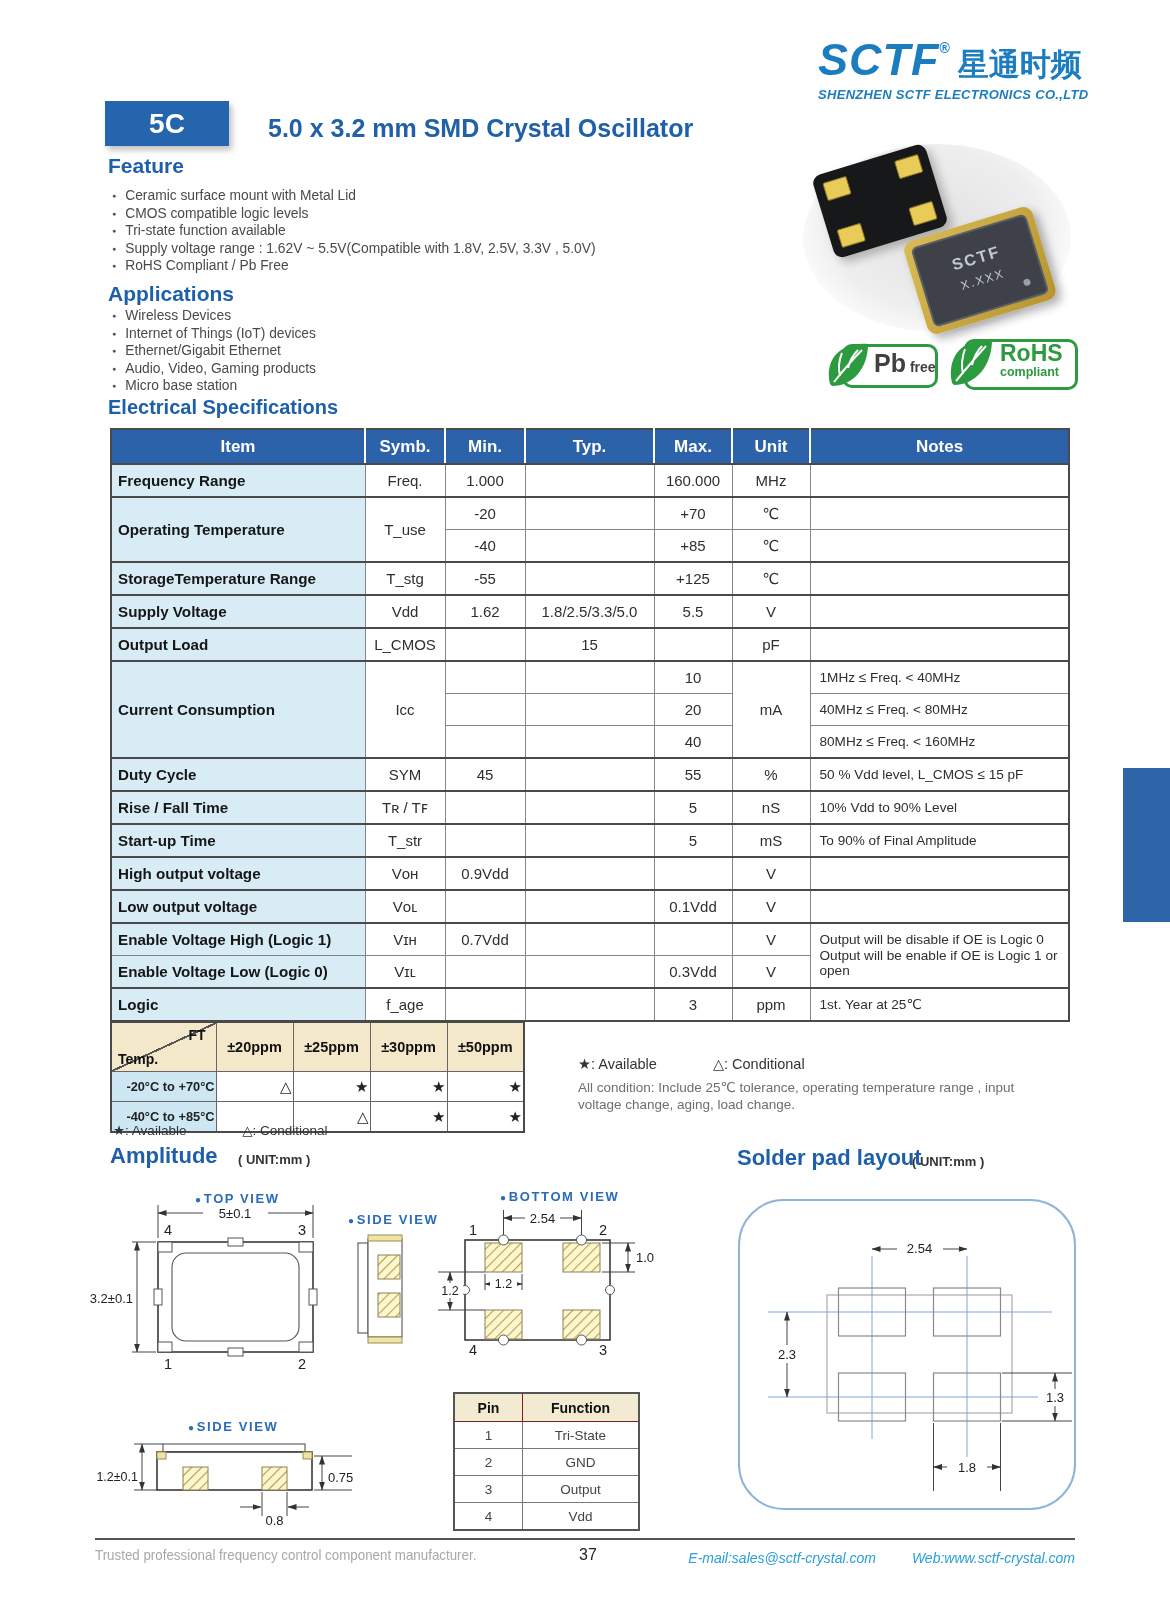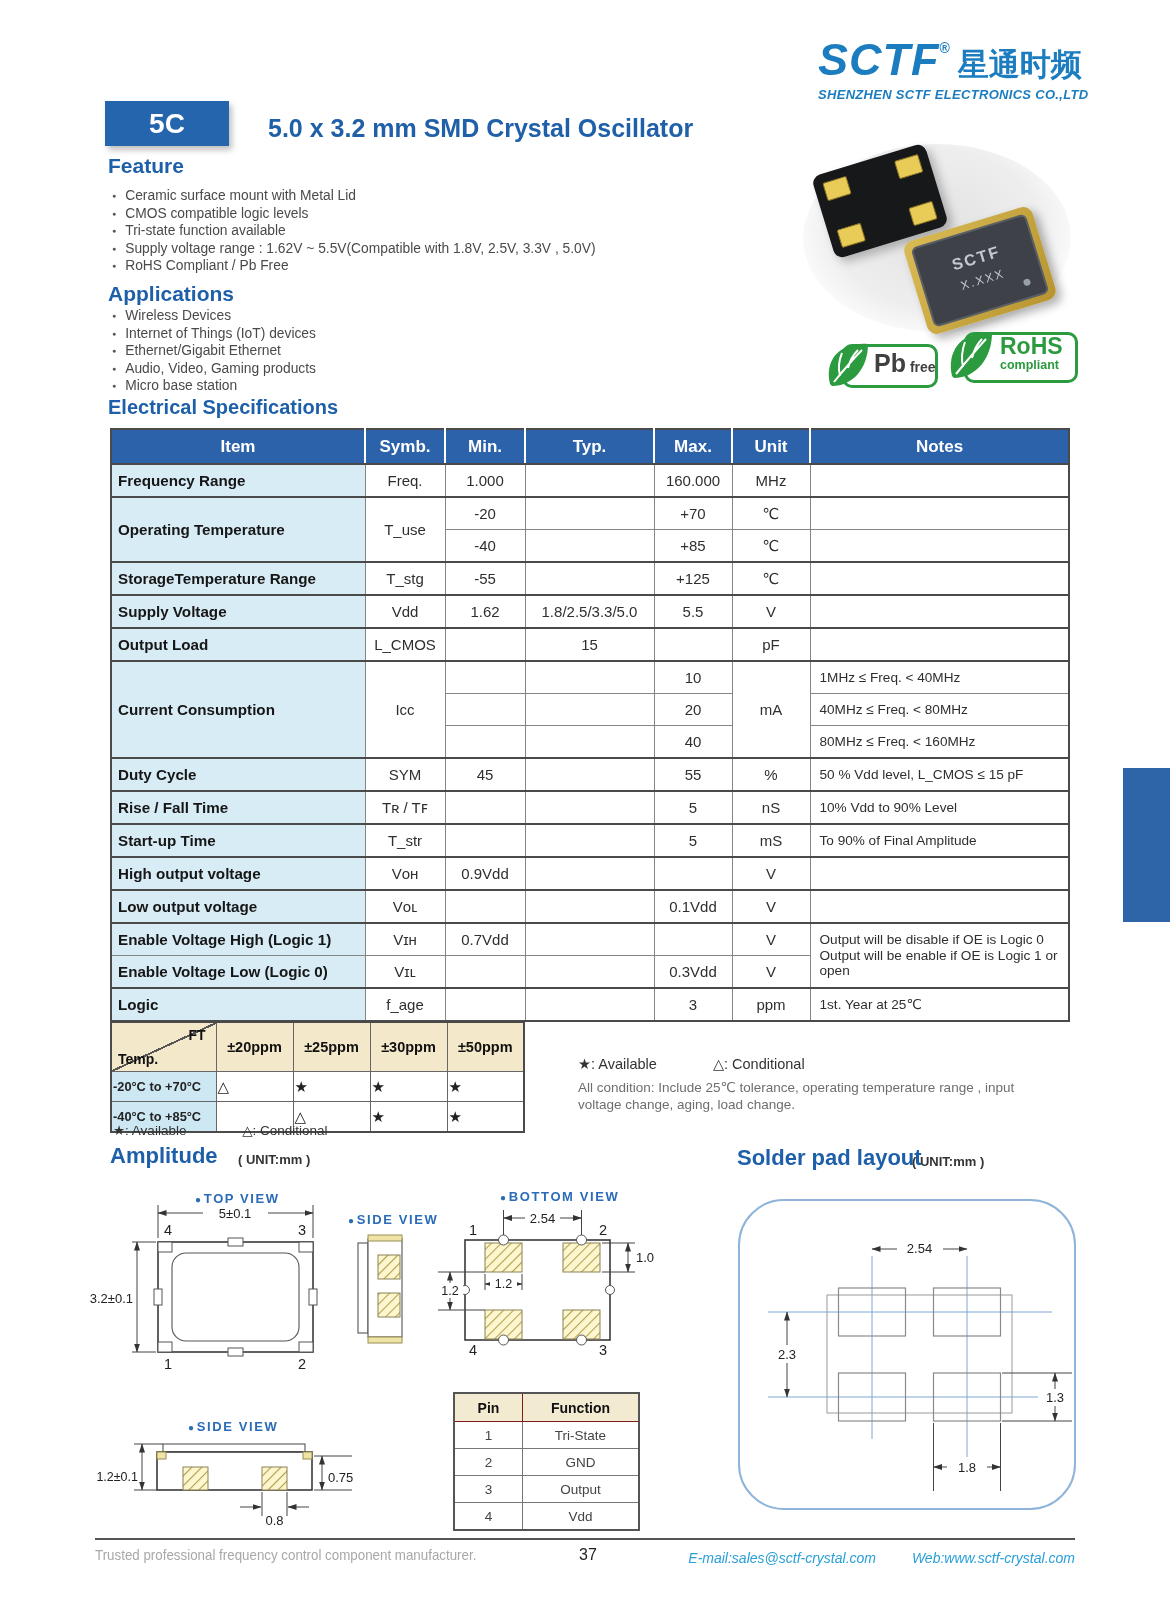--- a/index.html
+++ b/index.html
@@ -48,21 +48,21 @@
          border-radius:10px;transform:rotate(-17deg);box-shadow:4px 6px 10px rgba(0,0,0,.3);}
   .chip2-lid{position:absolute;left:7px;top:7px;right:7px;bottom:7px;background:#3e4248;border-radius:6px;border:2px solid #5a5f66;}
   .chip-mark{position:absolute;width:100%;text-align:center;color:#c3c9d1;letter-spacing:2px;}
   .chip-mark.l1{top:18px;font-size:16px;font-weight:bold;}
   .chip-mark.l2{top:42px;font-size:12px;}
   .chip-dot{position:absolute;right:13px;bottom:11px;width:7px;height:7px;border-radius:50%;background:#9aa0a8;}
 
   
   .badge{position:absolute;}
   #badge-pb{left:828px;top:342px;width:110px;height:48px;}
-  #badge-rohs{left:950px;top:330px;width:128px;height:55px;}
+  #badge-rohs{left:950px;top:337px;width:128px;height:55px;}
   .badge-box{position:absolute;left:14px;top:2px;right:0;bottom:2px;border:3px solid #2c9a3e;border-radius:10px;background:#fff;}
   .badge-leaf{position:absolute;left:-8px;top:-6px;z-index:2;}
   .pb-text{position:absolute;left:46px;top:7px;color:#404040;}
   .pb-bold{font-size:25px;font-weight:800;}
   .pb-small{font-size:14px;font-weight:bold;margin-left:4px;}
   .rohs-text{position:absolute;left:50px;top:5px;color:#2c9a3e;line-height:1;}
   .rohs-bold{font-size:23px;font-weight:800;}
   .rohs-small{font-size:12.5px;font-weight:bold;margin-top:1px;}
 
   
@@ -72,21 +72,21 @@
   .elec td{border:1px solid #858585;height:29px;font-size:15px;color:#2f2f2f;padding:1px 6px;}
   .elec td.item{background:#d8ecf6;font-weight:bold;color:#161616;font-size:15.2px;}
   .elec td.ctr{text-align:center;}
   .elec td.nts{font-size:13.6px;padding-left:9px;line-height:15.5px;border-radius:10px;}
   .elec tr.grp td{border-top:2px solid #4a4a4a;}
 
   
   .stab{position:absolute;left:110px;top:1021px;border-collapse:collapse;table-layout:fixed;border:2px solid #4a4a4a;}
   .stab th,.stab td{border:1px solid #666;}
   .stab thead th{height:46px;background:#f3e9ca;font-size:14.5px;font-weight:bold;color:#111;}
-  .stab td{height:27px;text-align:left;font-size:15px;color:#222;}
+  .stab td{height:27px;text-align:right;font-size:15px;color:#222;}
   .stab td.temp{background:#cde7f3;font-weight:bold;font-size:12.8px;}
   .corner{position:relative;background:
      linear-gradient(to bottom right,transparent calc(50% - 1px),#555 calc(50% - 1px),#555 calc(50% + 1px),transparent calc(50% + 1px)),#f3e9ca !important;}
   .corner .ft{position:absolute;top:4px;right:10px;font-size:14px;}
   .corner .tmp{position:absolute;bottom:4px;left:6px;font-size:14px;}
   #stab-legend-r{position:absolute;left:578px;top:1056px;font-size:14.5px;color:#333;}
   #stab-note{position:absolute;left:578px;top:1080px;width:478px;font-size:13.5px;color:#6e6e6e;line-height:16.5px;}
   #stab-legend-b{position:absolute;left:113px;top:1122px;font-size:13.5px;color:#333;}
   .lg-gap{margin-right:52px;}
 

